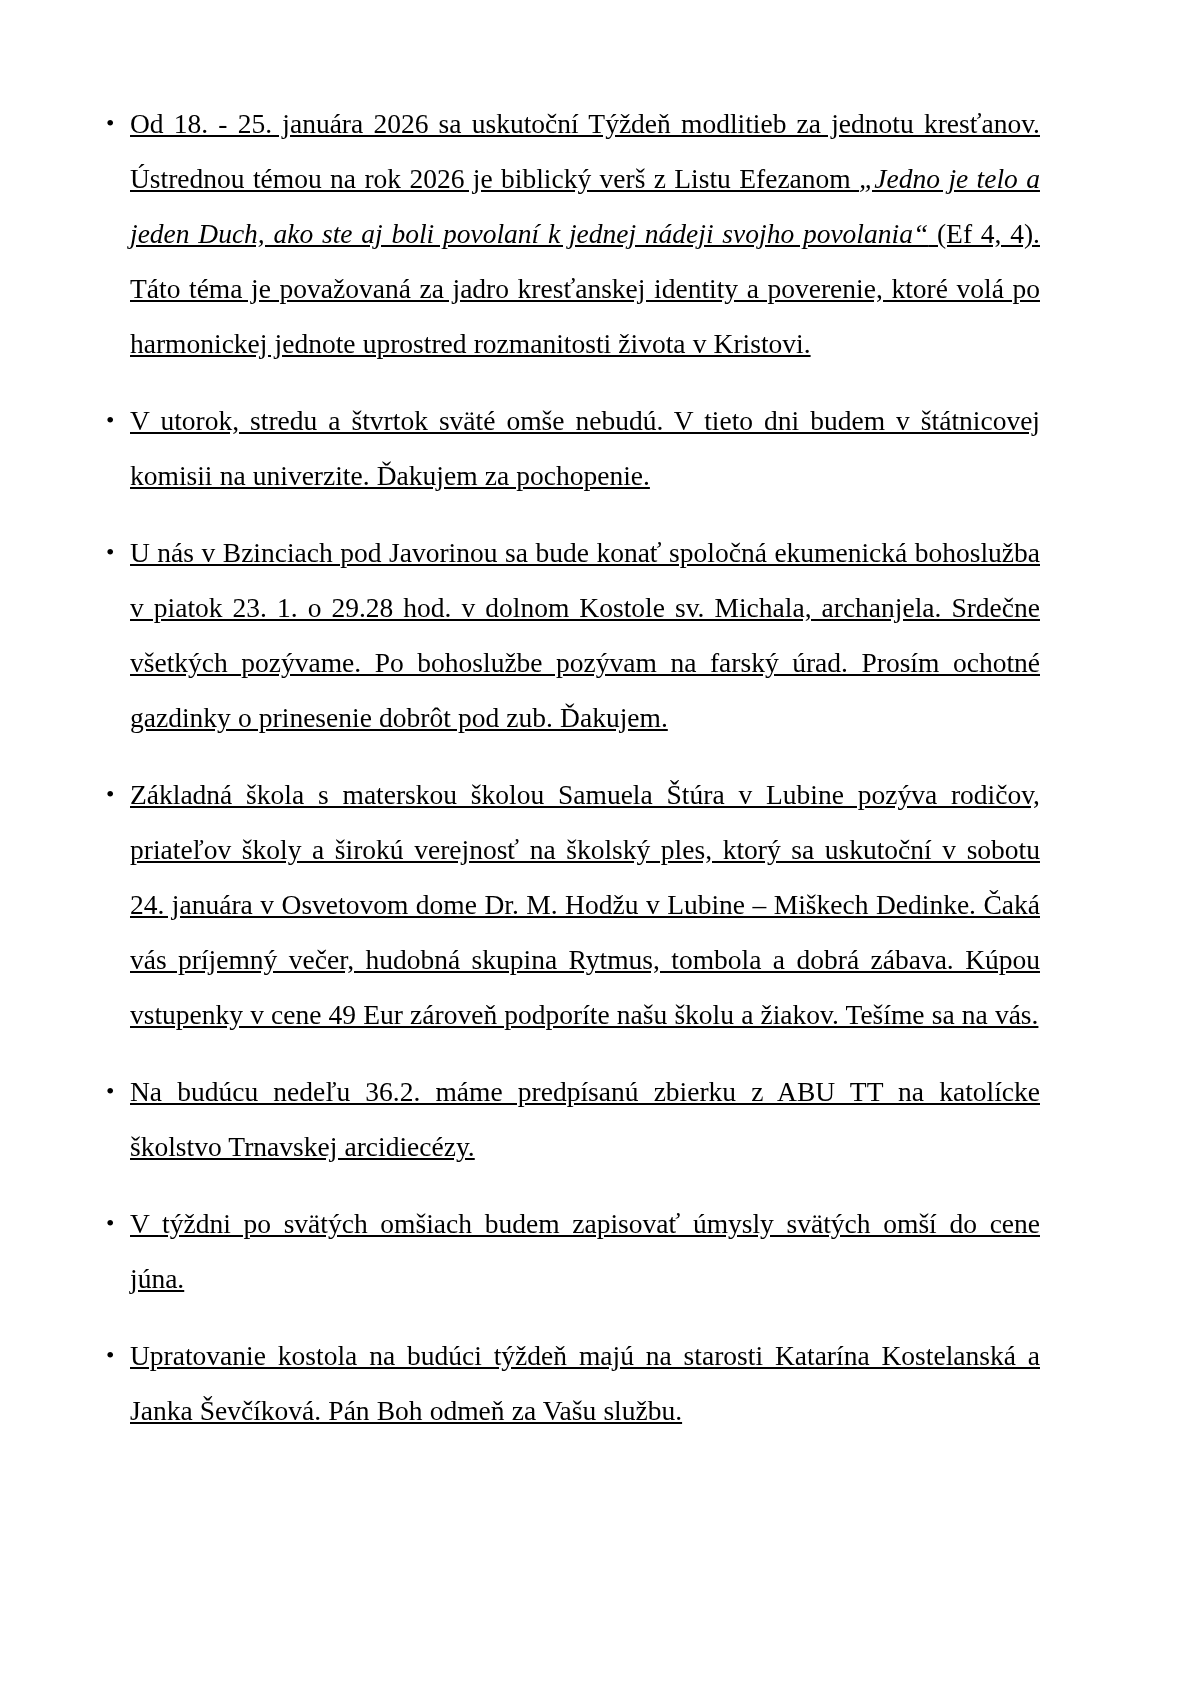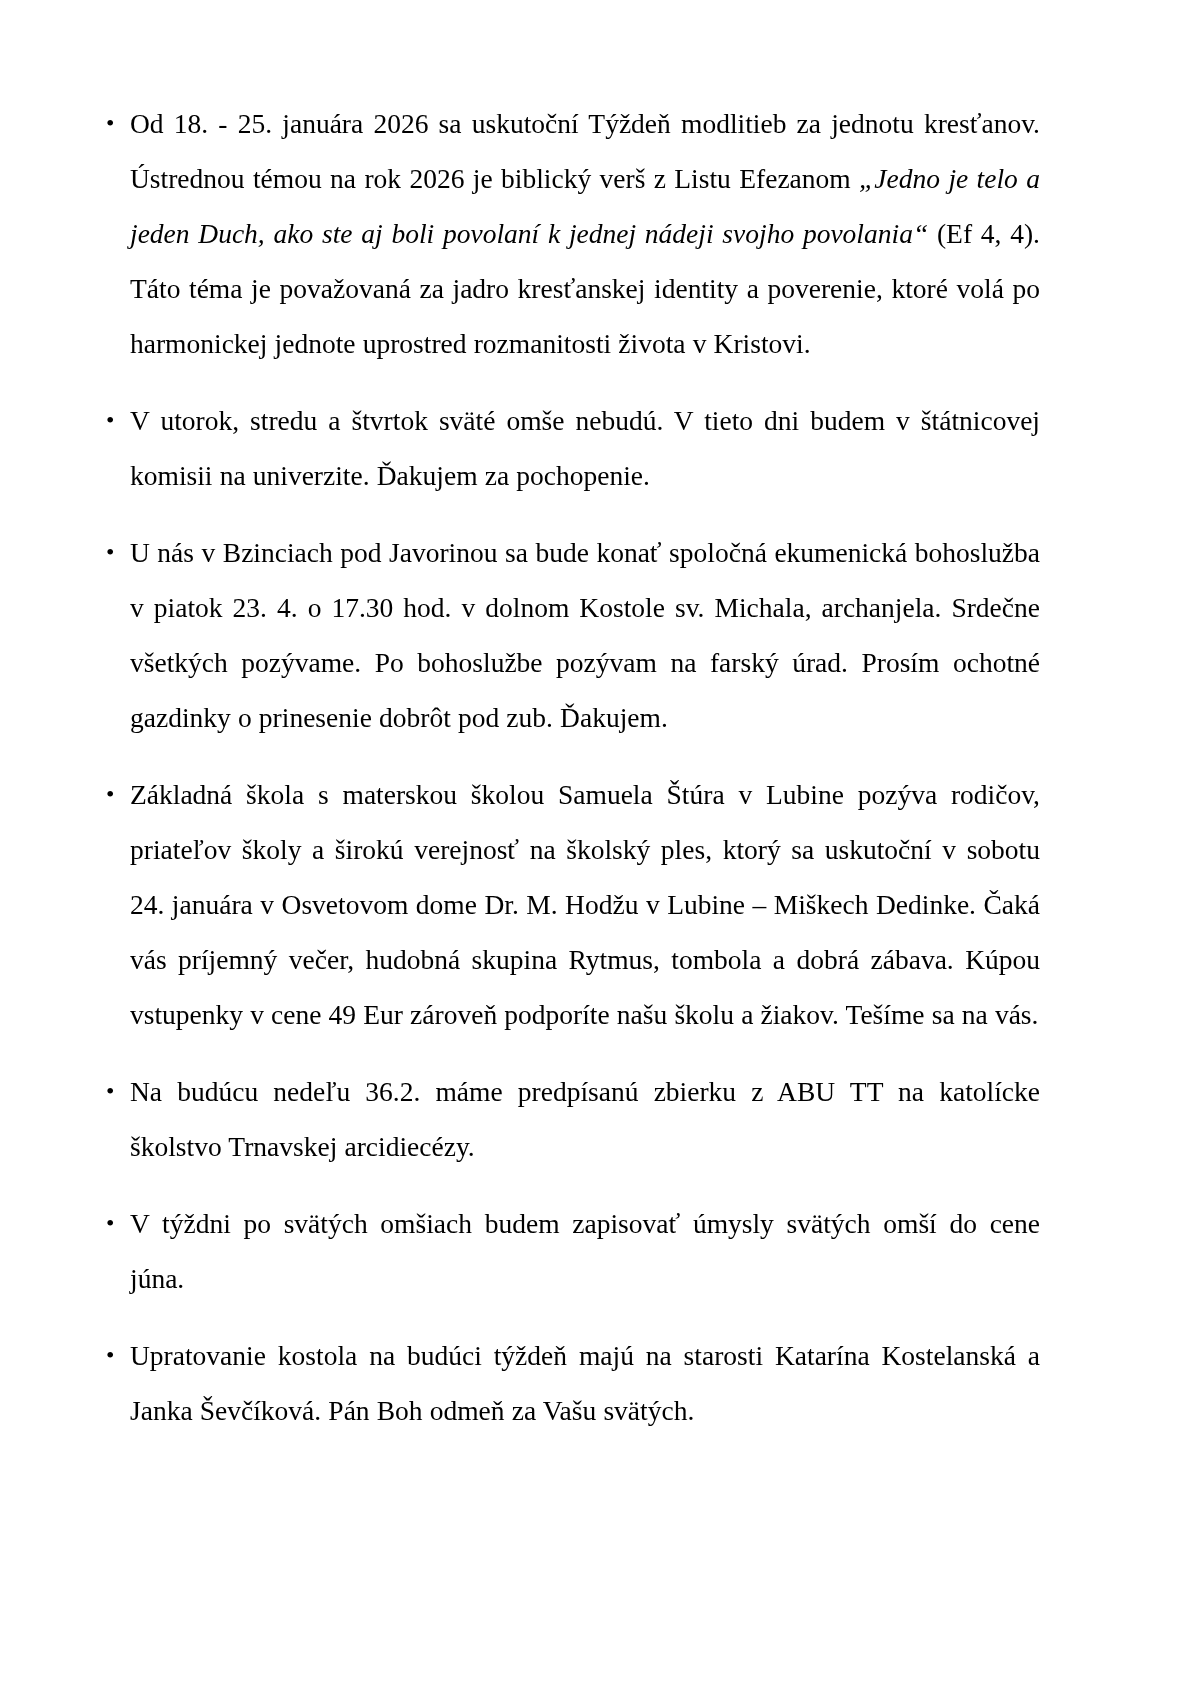--- a/index.html
+++ b/index.html
@@ -49,20 +49,21 @@
     top: 0;
     width: 18px;
     line-height: 55px;
     font-size: 24px;
     text-align: left;
     color: #000000;
     user-select: none;
   }
   .text {
     display: block;
+    text-decoration: underline;
   }
   
   em.scripture {
     font-style: italic;
   }
 </style>
 </head>
 <body>
 
 <div class="page">
@@ -74,38 +75,38 @@
       <span class="text"><span>Od 18. - 25. januára 2026 sa uskutoční Týždeň modlitieb za jednotu kresťanov. Ústrednou témou na rok 2026 je biblický verš z Listu Efezanom </span><em class="scripture">„Jedno je telo a jeden Duch, ako ste aj boli povolaní k jednej nádeji svojho povolania“</em><span> (Ef 4, 4). Táto téma je považovaná za jadro kresťanskej identity a poverenie, ktoré volá po harmonickej jednote uprostred rozmanitosti života v Kristovi.</span></span>
     </li>
 
     <li class="announcement">
       <span class="bullet-icon">•</span>
       <span class="text">V utorok, stredu a štvrtok sväté omše nebudú. V tieto dni budem v štátnicovej komisii na univerzite. Ďakujem za pochopenie.</span>
     </li>
 
     <li class="announcement">
       <span class="bullet-icon">•</span>
-      <span class="text">U nás v Bzinciach pod Javorinou sa bude konať spoločná ekumenická bohoslužba v piatok 23. 4. o 17.30 hod. v dolnom Kostole sv. Michala, archanjela. Srdečne všetkých pozývame. Po bohoslužbe pozývam na farský úrad. Prosím ochotné gazdinky o prinesenie dobrôt pod zub. Ďakujem.</span>
+      <span class="text">U nás v Bzinciach pod Javorinou sa bude konať spoločná ekumenická bohoslužba v piatok 23. 1. o 29.28 hod. v dolnom Kostole sv. Michala, archanjela. Srdečne všetkých pozývame. Po bohoslužbe pozývam na farský úrad. Prosím ochotné gazdinky o prinesenie dobrôt pod zub. Ďakujem.</span>
     </li>
 
     <li class="announcement">
       <span class="bullet-icon">•</span>
       <span class="text">Základná škola s materskou školou Samuela Štúra v Lubine pozýva rodičov, priateľov školy a širokú verejnosť na školský ples, ktorý sa uskutoční v sobotu 24. januára v Osvetovom dome Dr. M. Hodžu v Lubine – Miškech Dedinke. Čaká vás príjemný večer, hudobná skupina Rytmus, tombola a dobrá zábava. Kúpou vstupenky v cene 49 Eur zároveň podporíte našu školu a žiakov. Tešíme sa na vás.</span>
     </li>
 
     <li class="announcement">
       <span class="bullet-icon">•</span>
       <span class="text">Na budúcu nedeľu 36.2. máme predpísanú zbierku z ABU TT na katolícke školstvo Trnavskej arcidiecézy.</span>
     </li>
 
     <li class="announcement">
       <span class="bullet-icon">•</span>
       <span class="text">V týždni po svätých omšiach budem zapisovať úmysly svätých omší do cene júna.</span>
     </li>
 
     <li class="announcement">
       <span class="bullet-icon">•</span>
-      <span class="text">Upratovanie kostola na budúci týždeň majú na starosti Katarína Kostelanská a Janka Ševčíková. Pán Boh odmeň za Vašu svätých.</span>
+      <span class="text">Upratovanie kostola na budúci týždeň majú na starosti Katarína Kostelanská a Janka Ševčíková. Pán Boh odmeň za Vašu službu.</span>
     </li>
 
   </ul>
 
 </div>
 
 </body></html>

